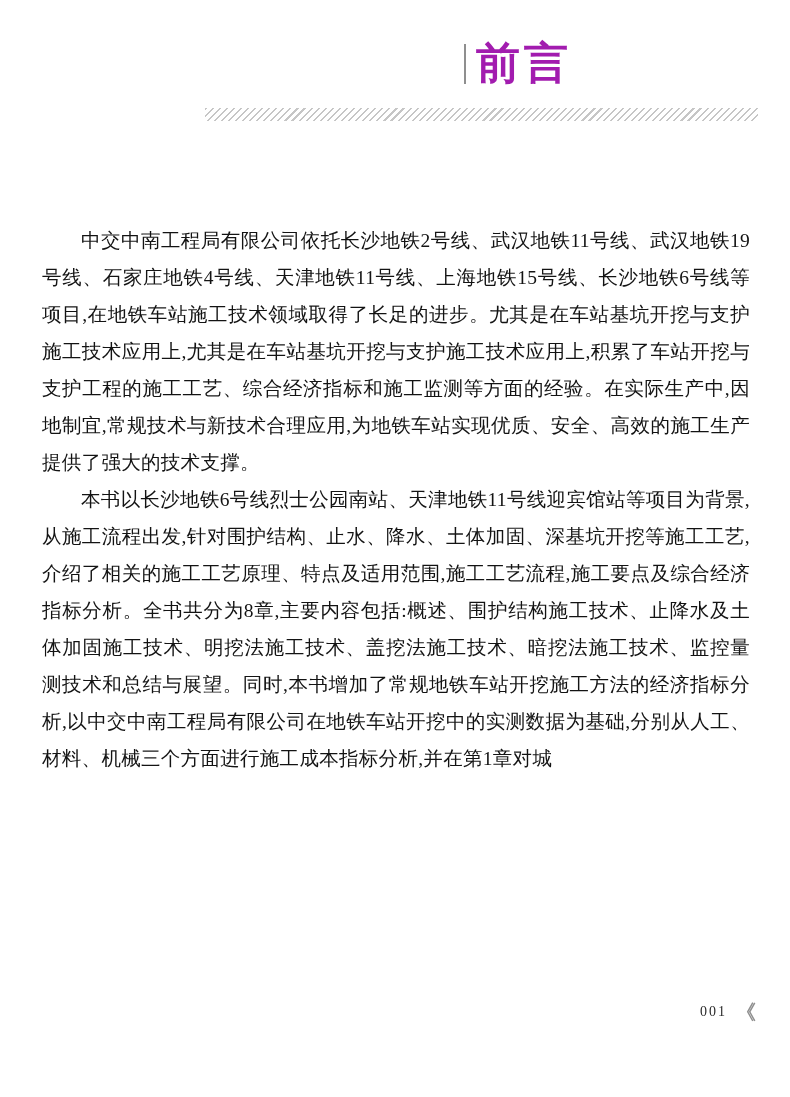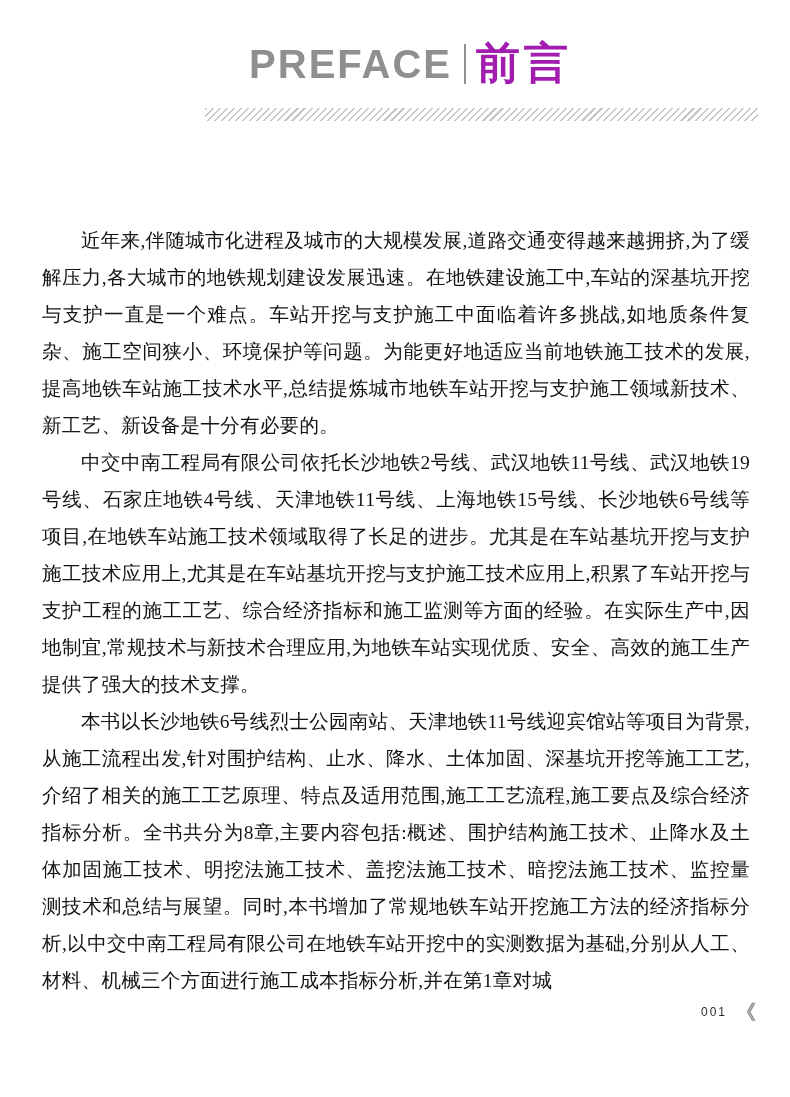--- a/index.html
+++ b/index.html
@@ -92,50 +92,48 @@
     
     .footer {
       position: absolute;
       top: 1002px;
       right: 34px;
       display: flex;
       align-items: center;
       gap: 9px;
     }
     .page-number {
-      font-family: Liberation Sans, sans-serif;
-      font-size: 12px;
+      font-family: Liberation Serif, serif;
+      font-size: 14px;
       color: #2a2a2a;
       letter-spacing: 2px;
     }
     .guillemet {
       font-family: "DejaVu Sans", sans-serif;
       font-size: 20px;
       font-weight: bold;
       color: #8f8f8f;
       line-height: 1;
     }
   </style>
 </head>
 <body>
 
 <div class="page">
 
   <div class="header">
     <div class="header-inner">
-      <span class="preface-en">PREFACE</span>
       <span class="header-divider"></span>
       <span class="preface-zh">前言</span>
     </div>
   </div>
 
   <div class="hatch-bar"></div>
 
   <div class="body-text">
-    <p>近年来,伴随城市化进程及城市的大规模发展,道路交通变得越来越拥挤,为了缓解压力,各大城市的地铁规划建设发展迅速。在地铁建设施工中,车站的深基坑开挖与支护一直是一个难点。车站开挖与支护施工中面临着许多挑战,如地质条件复杂、施工空间狭小、环境保护等问题。为能更好地适应当前地铁施工技术的发展,提高地铁车站施工技术水平,总结提炼城市地铁车站开挖与支护施工领域新技术、新工艺、新设备是十分有必要的。</p>
     <p>中交中南工程局有限公司依托长沙地铁2号线、武汉地铁11号线、武汉地铁19号线、石家庄地铁4号线、天津地铁11号线、上海地铁15号线、长沙地铁6号线等项目,在地铁车站施工技术领域取得了长足的进步。尤其是在车站基坑开挖与支护施工技术应用上,尤其是在车站基坑开挖与支护施工技术应用上,积累了车站开挖与支护工程的施工工艺、综合经济指标和施工监测等方面的经验。在实际生产中,因地制宜,常规技术与新技术合理应用,为地铁车站实现优质、安全、高效的施工生产提供了强大的技术支撑。</p>
     <p>本书以长沙地铁6号线烈士公园南站、天津地铁11号线迎宾馆站等项目为背景,从施工流程出发,针对围护结构、止水、降水、土体加固、深基坑开挖等施工工艺,介绍了相关的施工工艺原理、特点及适用范围,施工工艺流程,施工要点及综合经济指标分析。全书共分为8章,主要内容包括:概述、围护结构施工技术、止降水及土体加固施工技术、明挖法施工技术、盖挖法施工技术、暗挖法施工技术、监控量测技术和总结与展望。同时,本书增加了常规地铁车站开挖施工方法的经济指标分析,以中交中南工程局有限公司在地铁车站开挖中的实测数据为基础,分别从人工、材料、机械三个方面进行施工成本指标分析,并在第1章对城</p>
   </div>
 
   <div class="footer">
     <span class="page-number">001</span>
     <span class="guillemet">《</span>
   </div>
 
 </div>

